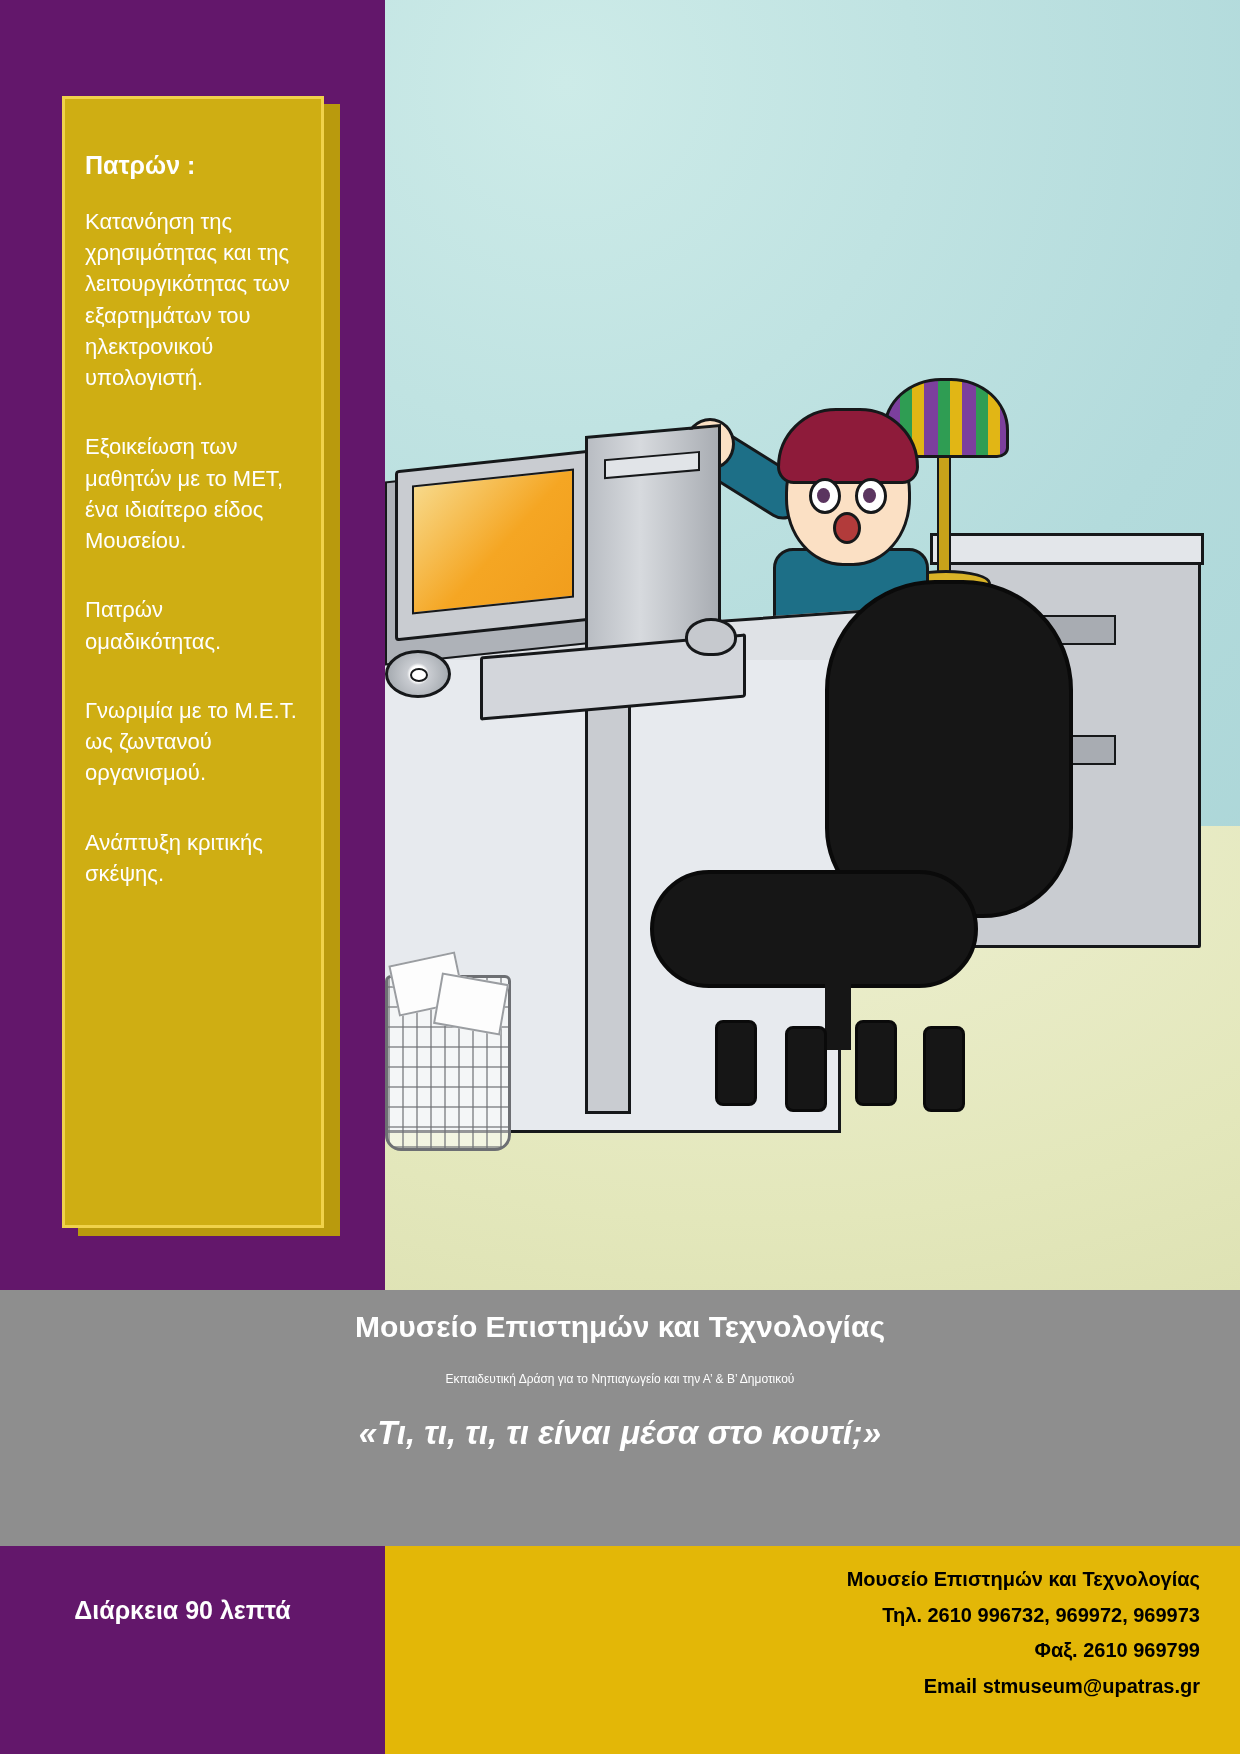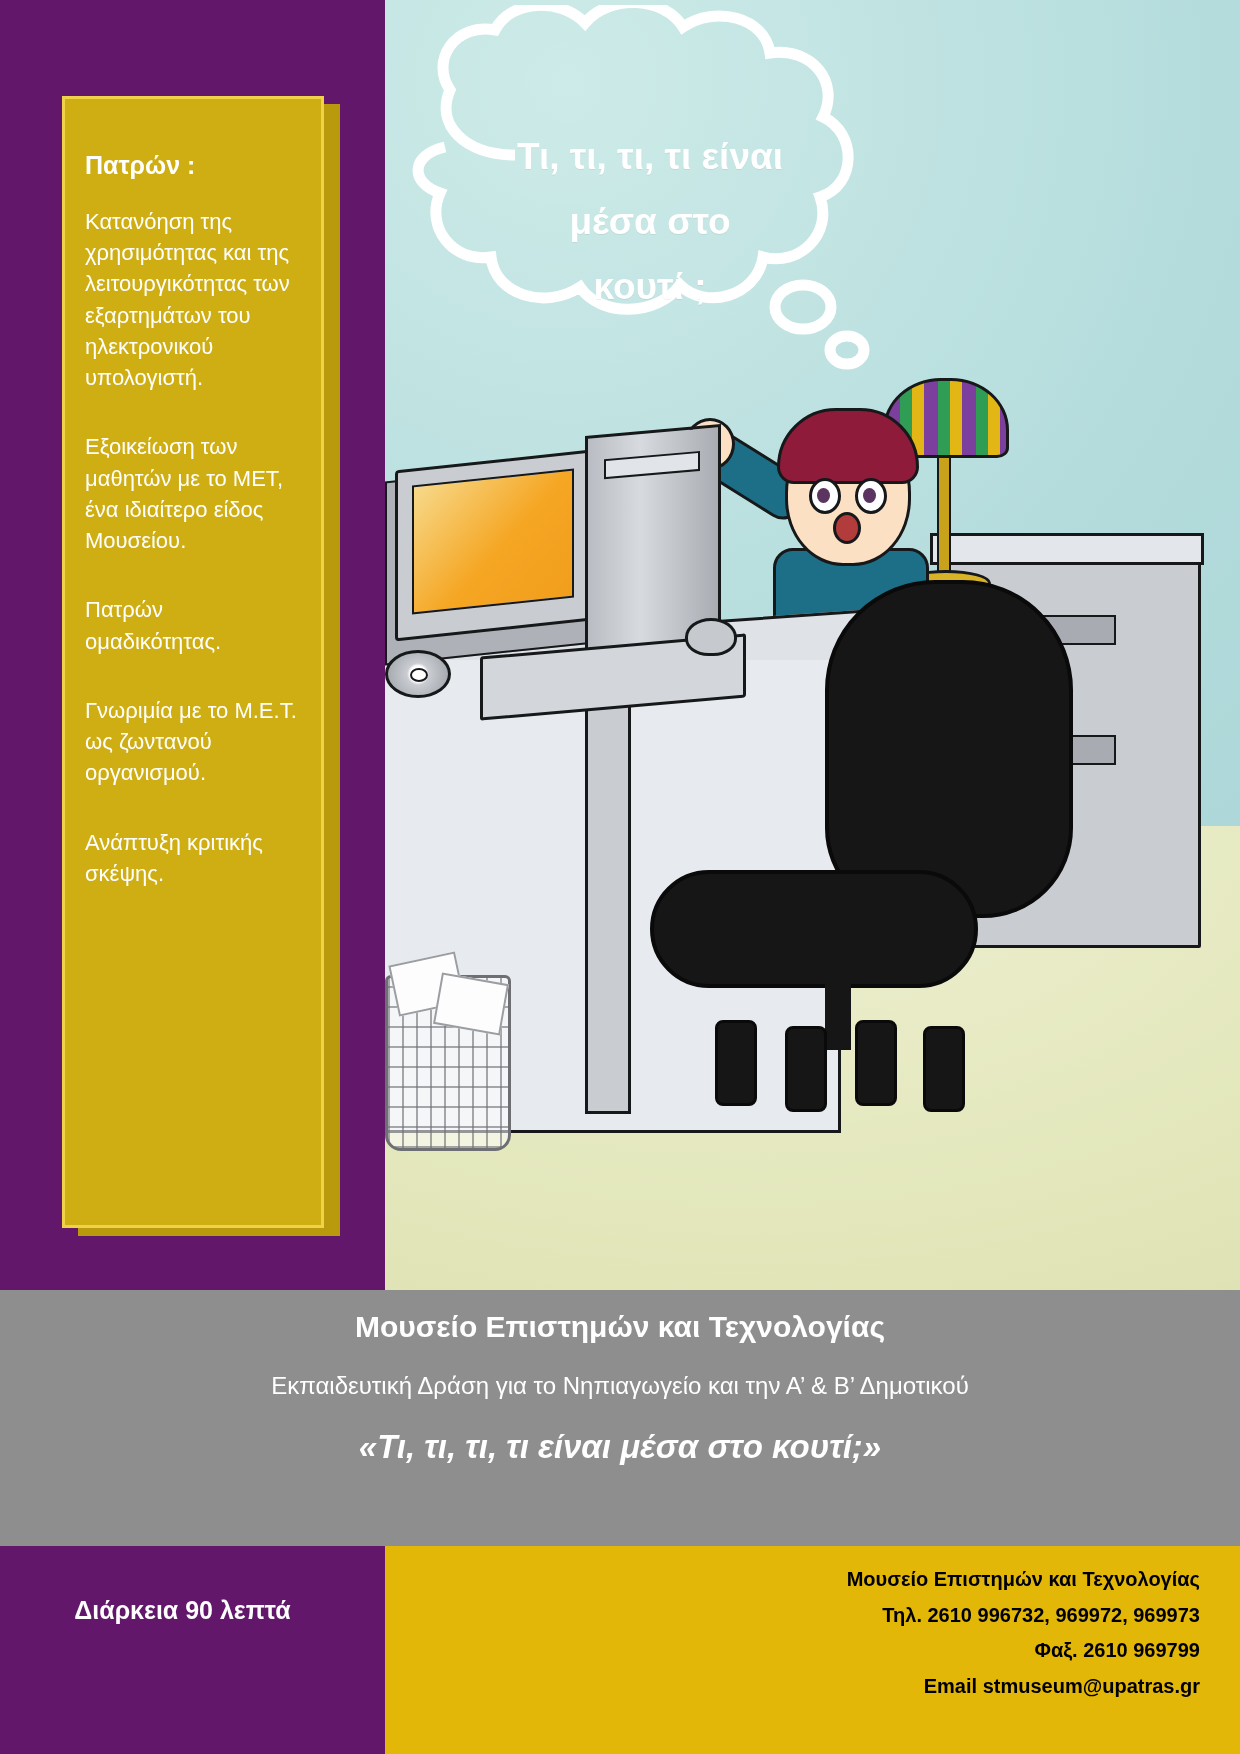--- a/index.html
+++ b/index.html
@@ -119,21 +119,21 @@
     text-align: center;
     color: #ffffff;
     font-weight: bold;
     font-size: 30px;
     line-height: 1.28;
   }
   .grey-band .title1 { padding-top: 18px; }
   .grey-band .subtitle {
     text-align: center;
     color: #ffffff;
-    font-size: 24px;
+    font-size: 12px;
     padding-top: 26px;
   }
   .grey-band .headline {
     text-align: center;
     color: #ffffff;
     font-weight: bold;
     font-style: italic;
     font-size: 33px;
     padding-top: 28px;
   }
@@ -455,47 +455,20 @@
 <body>
 
 <div class="poster">
 
   <div class="purple-left"></div>
 
   <div class="scene">
     <div class="scene-wall-shade"></div>
     <div class="scene-floor"></div>
 
-    <div class="bubble-wrap">
-      <svg width="510" height="420" viewBox="0 0 510 420">
-        <g fill="none" stroke="#ffffff" stroke-width="11">
-          <path d="M120,150
-                   C70,150 40,120 55,85
-                   C35,55 60,18 100,25
-                   C115,-5 165,-8 190,18
-                   C215,-12 270,-8 288,22
-                   C320,0 370,12 375,48
-                   C418,42 445,78 428,112
-                   C462,128 462,180 425,192
-                   C438,228 405,262 368,252
-                   C362,292 310,305 285,280
-                   C262,312 205,312 185,282
-                   C150,305 100,290 96,252
-                   C58,258 30,222 45,188
-                   C15,178 15,150 50,142"></path>
-          <ellipse cx="408" cy="302" rx="28" ry="22"></ellipse>
-          <ellipse cx="452" cy="345" rx="17" ry="14"></ellipse>
-        </g>
-      </svg>
-      <div class="bubble-text">
-        <div>Τι, τι, τι, τι είναι</div>
-        <div>μέσα στο</div>
-        <div>κουτί ;</div>
-      </div>
-    </div>
 
     <div class="cabinet">
       <div class="top"></div>
       <div class="slot s1"></div>
       <div class="slot s2"></div>
     </div>
 
     <div class="lamp-pole"></div>
     <div class="lamp-base"></div>
     <div class="lamp-shade"></div>

